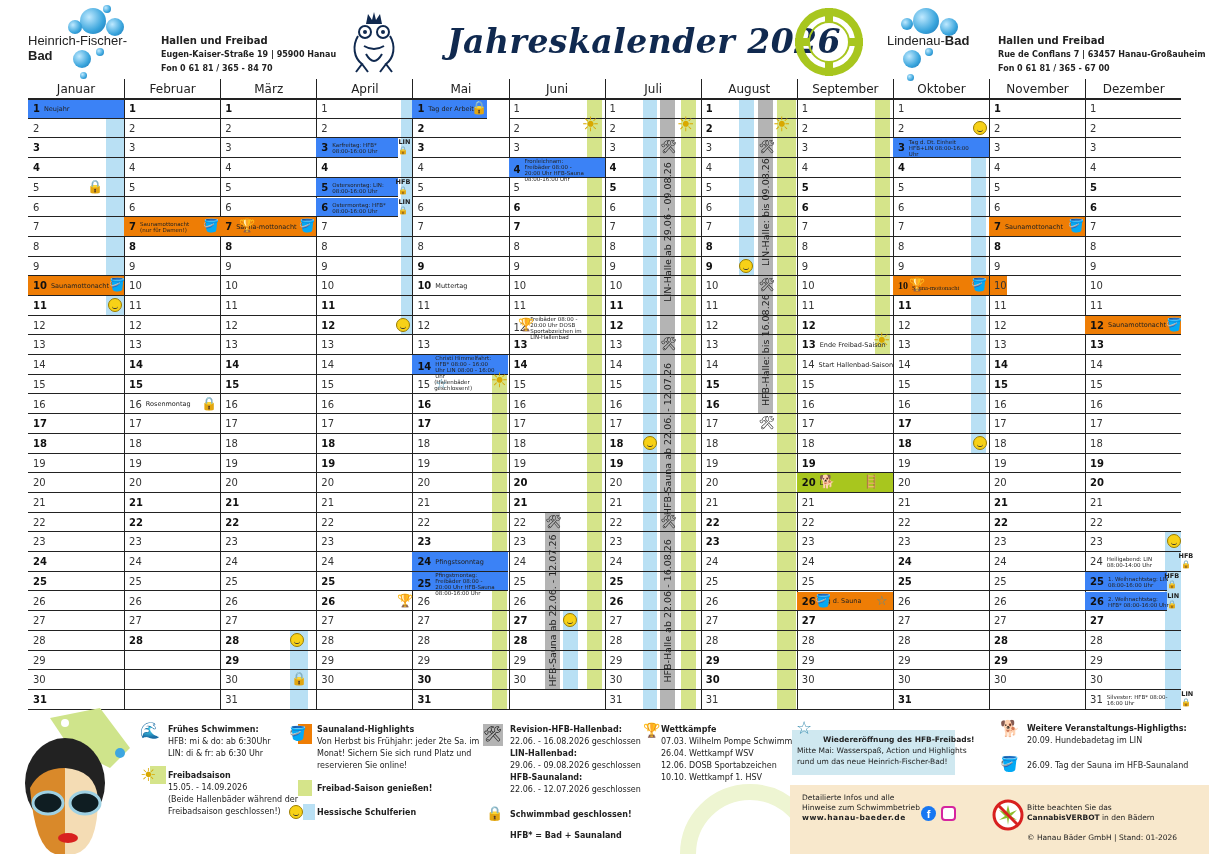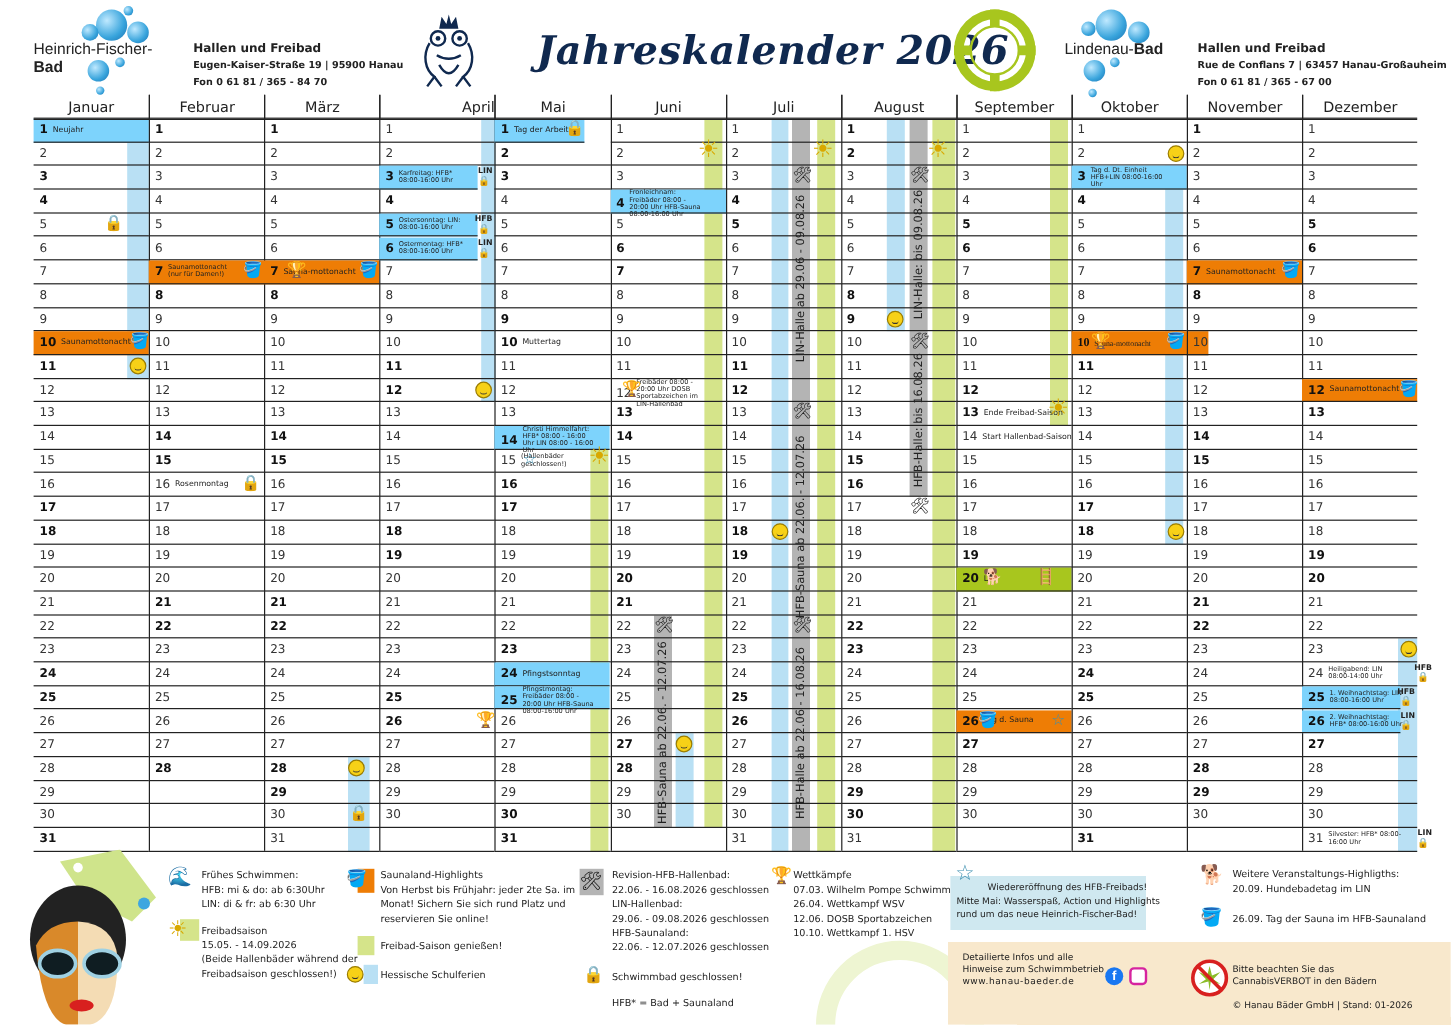--- a/index.html
+++ b/index.html
@@ -16,37 +16,37 @@
   
   .month-head{position:absolute;top:79px;height:20px;font-size:12px;text-align:center;line-height:20px;color:#222;border-left:1px solid #222;}
   .month-head.first{border-left:none;}
   .head-line{position:absolute;left:28px;top:98px;width:1153px;height:1px;background:#222;}
   
   .col{position:absolute;top:99px;width:96.2px;}
   .col-sep{position:absolute;top:79px;width:1px;background:#222;height:630px;}
   .cell{position:absolute;left:0;width:96.2px;height:19.7px;border-bottom:1px solid #222;font-size:10px;line-height:19px;padding-left:5px;color:#333;white-space:nowrap;overflow:visible;}
   .cell.bold .num{font-weight:700;color:#111;}
   .cell .note{font-size:6.5px;line-height:7px;display:inline-block;vertical-align:middle;margin-left:4px;color:#222;}
-  .cell.holiday{background:#7dd3fc;}
+  .cell.holiday{background:#3b82f6;}
   .cell.sauna{background:#ee7d05;}
   .cell.sauna .note{color:#222;}
   .cell.green{background:#a8c61e;}
   .cell.empty{border-bottom:1px solid #222;}
   .stripe{position:absolute;}
   .stripe.school{background:#b9e0f4;}
   .stripe.freibad{background:#d5e48a;}
   .stripe.revision{background:#b4b4b4;}
   .vtext{position:absolute;writing-mode:vertical-rl;transform:rotate(180deg);font-size:10px;color:#222;text-align:center;white-space:nowrap;font-family:"DejaVu Sans",sans-serif;}
   .icon{position:absolute;font-size:13px;line-height:14px;text-align:center;}
   .smile{width:14px;height:14px;border-radius:50%;background:#f7d117;border:1px solid #9a7c00;position:absolute;}
   .smile::after{content:"";position:absolute;left:3px;top:6px;width:6px;height:3px;border-bottom:1px solid #333;border-radius:0 0 5px 5px;}
   .lbl-small{position:absolute;font-size:6.5px;line-height:7px;color:#222;}
   
   .legend{position:absolute;font-size:8px;line-height:12px;color:#222;}
-  .legend b{font-weight:400;}
+  .legend b{font-weight:700;}
   .sw{position:absolute;}
   .box-blue{position:absolute;background:#cfe8f0;}
   .box-beige{position:absolute;background:#f8e8cc;}
 </style>
 </head>
 <body>
 
 <div>
   <div class="abs" style="left:28px;top:0;width:120px;height:80px;">
     <div class="bubble" style="left:52px;top:8px;width:26px;height:26px;"></div>
@@ -222,21 +222,21 @@
       <div class="cell" style="top:433.4px;"><span class="num">23</span></div>
       <div class="cell" style="top:453.09999999999997px;"><span class="num">24</span></div>
       <div class="cell" style="top:472.79999999999995px;"><span class="num">25</span></div>
       <div class="cell" style="top:492.5px;"><span class="num">26</span></div>
       <div class="cell" style="top:512.1999999999999px;"><span class="num">27</span></div>
       <div class="cell bold" style="top:531.9px;"><span class="num">28</span></div>
       <div class="cell bold" style="top:551.6px;"><span class="num">29</span></div>
       <div class="cell" style="top:571.3px;"><span class="num">30</span></div>
       <div class="cell" style="top:591px;"><span class="num">31</span></div>
     </div>
-    <div class="month-head" style="left:316.29999999999995px;width:96.1px;text-align:right;">April</div>
+    <div class="month-head" style="left:316.29999999999995px;width:96.1px;">April</div>
     <div class="col-sep" style="left:316.29999999999995px;"></div>
     <div class="col" style="left:316.29999999999995px;">
       <div class="cell" style="top:0px;"><span class="num">1</span></div>
       <div class="cell" style="top:19.7px;"><span class="num">2</span></div>
       <div class="cell bold holiday" style="top: 39.4px; width: 82.1px;"><span class="num">3</span><span class="note" style="white-space: normal; width: 62px; font-size: 5.5px; line-height: 6px;">Karfreitag: HFB* 08:00-16:00 Uhr</span><span class="lbl-small" style="right:-12px;top:1px;font-weight:700;">LIN</span><span class="lbl-small" style="right:-10px;top:9px;font-size:8px;">🔒</span></div>
       <div class="cell bold" style="top:59.099999999999994px;"><span class="num">4</span></div>
       <div class="cell bold holiday" style="top: 78.8px; width: 82.1px;"><span class="num">5</span><span class="note" style="white-space: normal; width: 62px; font-size: 5.5px; line-height: 6px;">Ostersonntag: LIN: 08:00-16:00 Uhr</span><span class="lbl-small" style="right:-12px;top:1px;font-weight:700;">HFB</span><span class="lbl-small" style="right:-10px;top:9px;font-size:8px;">🔒</span></div>
       <div class="cell bold holiday" style="top: 98.5px; width: 82.1px;"><span class="num">6</span><span class="note" style="white-space: normal; width: 62px; font-size: 5.5px; line-height: 6px;">Ostermontag: HFB* 08:00-16:00 Uhr</span><span class="lbl-small" style="right:-12px;top:1px;font-weight:700;">LIN</span><span class="lbl-small" style="right:-10px;top:9px;font-size:8px;">🔒</span></div>
       <div class="cell" style="top:118.19999999999999px;"><span class="num">7</span></div>
       <div class="cell" style="top:137.9px;"><span class="num">8</span></div>

